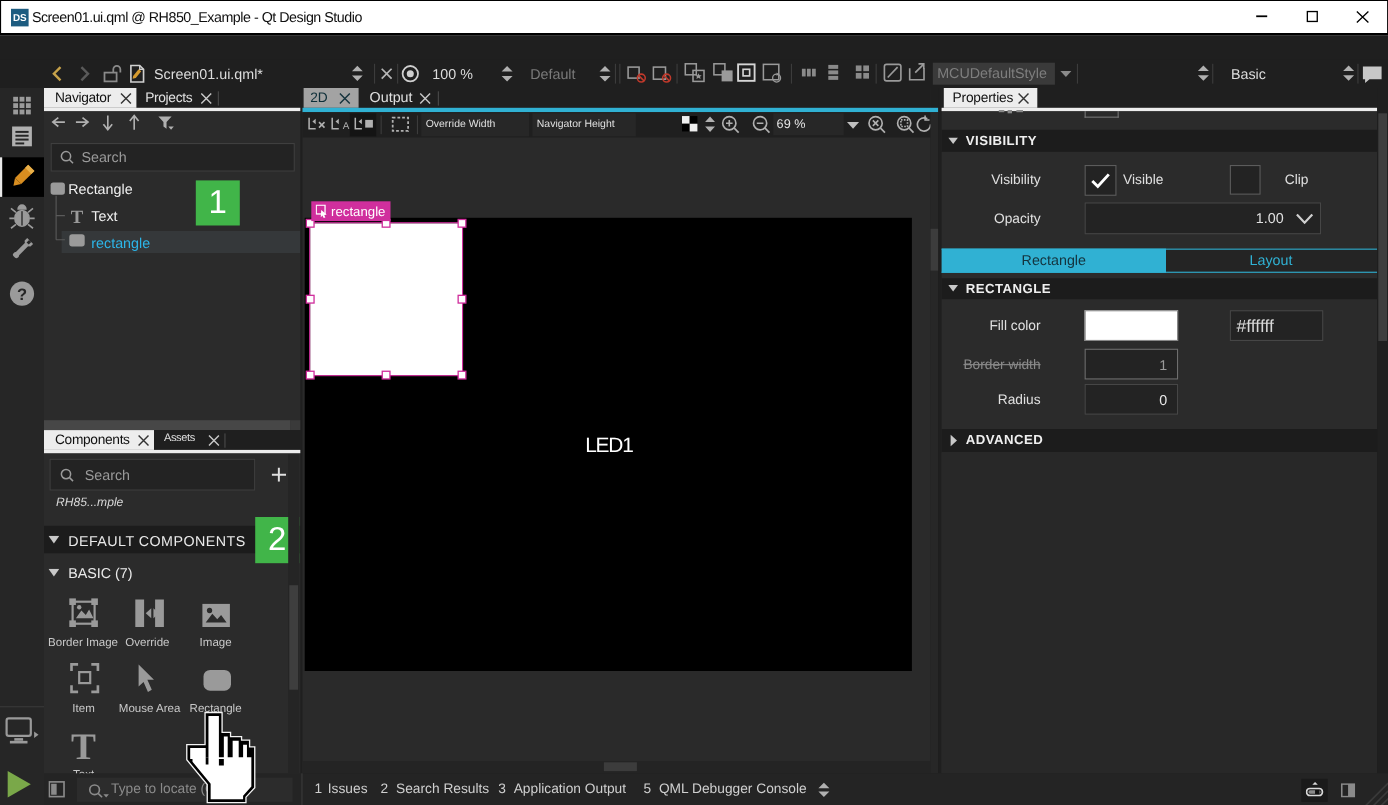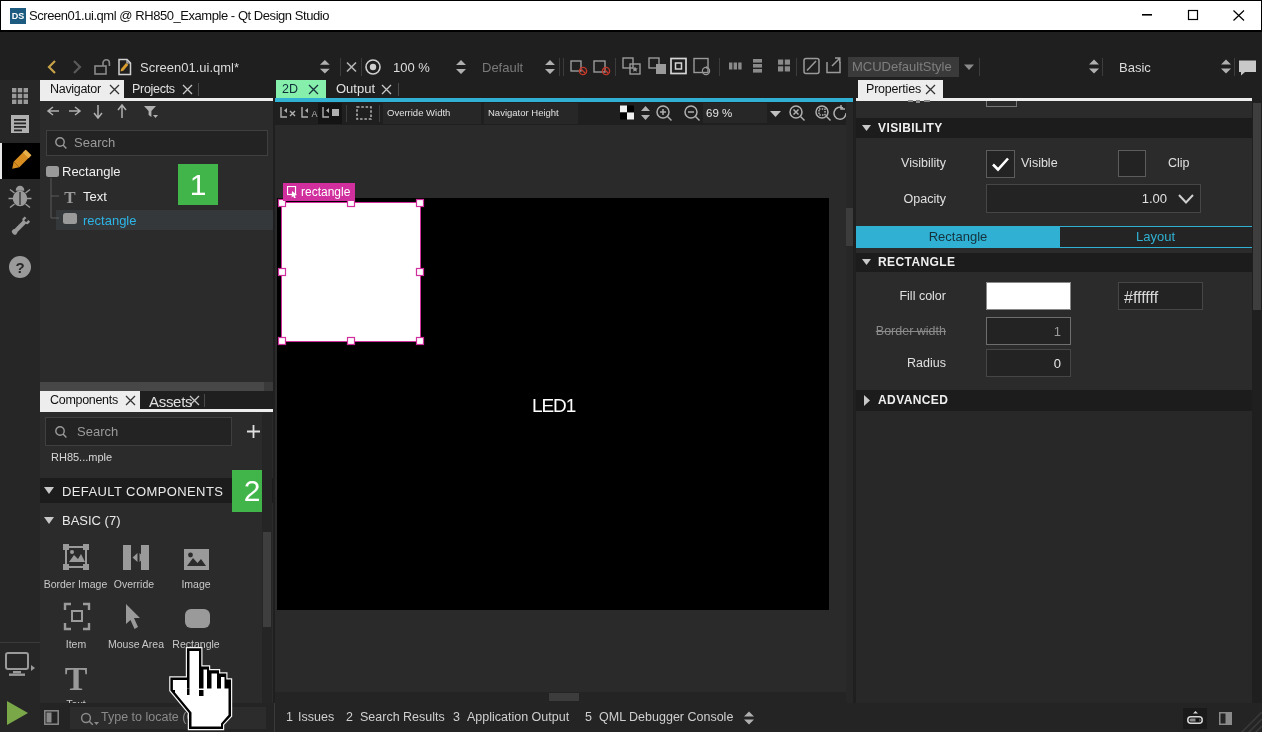--- a/index.html
+++ b/index.html
@@ -250,39 +250,39 @@
 
   <div class="abs" style="left:40px; top:382px; width:224px; height:9px; background:#474747;"></div>
   <div class="abs" style="left:264px; top:382px; width:9px; height:9px; background:#3a3a3a;"></div>
   <div class="abs tabrow" style="left:40px; top:391px; width:233px; height:18px;"></div>
   <div class="abs tab-active" style="left:40px; top:391px; width:100px; height:18px; font-size:12.5px; letter-spacing:-0.3px;">
     <span style="position:absolute; left:10px; top:1.5px;">Components</span>
     <svg style="position:absolute; left:85px; top:4px;" width="11" height="11">
         <path d="M1 1 L10 10 M10 1 L1 10" stroke="#333" stroke-width="1.3"></path>
       </svg>
   </div>
-  <div class="abs tab-inactive" style="left:140px; top:391px; width:64px; height:20px; font-size:15px; letter-spacing:-0.3px;">
+  <div class="abs tab-inactive" style="left:140px; top:391px; width:64px; height:20px; font-size:10px; letter-spacing:-0.3px;">
     <span style="position:absolute; left:9px; top:1.5px;">Assets</span>
   </div>
   <svg class="abs" style="left:189px; top:395px;" width="11" height="11">
       <path d="M1 1 L10 10 M10 1 L1 10" stroke="#c8c8c8" stroke-width="1.3"></path>
     </svg>
   <div class="abs" style="left:204px; top:394px; width:1px; height:13px; background:#4a4a4a;"></div>
   <div class="abs whiteline" style="left:40px; top:409px; width:233px;"></div>
 
   <div class="abs searchbox" style="left:45px; top:417px; width:187px; height:29px;"></div>
   <svg class="abs" style="left:54px; top:425px;" width="14" height="14">
       <circle cx="6" cy="6" r="4.2" fill="none" stroke="#9a9a9a" stroke-width="1.4"></circle>
       <path d="M9 9 l3.4 3.4" stroke="#9a9a9a" stroke-width="1.4"></path>
     </svg>
   <div class="abs" style="left:77px; top:424px; font-size:13px; color:#9a9a9a;">Search</div>
   <svg class="abs" style="left:247px; top:425px;" width="13" height="13">
       <path d="M6.5 0 V13 M0 6.5 H13" stroke="#e0e0e0" stroke-width="1.8"></path>
     </svg>
-  <div class="abs" style="left:51px; top:451px; font-size:11px; color:#d8d8d8;">RH85...mple</div>
+  <div class="abs" style="left:51px; top:451px; font-size:11px; color:#d8d8d8;font-style:italic;">RH85...mple</div>
 
   <div class="abs sechead" style="left:40px; top:478px; width:233px; height:25px;"></div>
   <svg class="abs" style="left:44px; top:487px;" width="10" height="8">
       <path d="M0 0 h10 l-5 7 z" fill="#c8c8c8"></path>
     </svg>
   <div class="abs" style="left:62px; top:484px; font-size:13px; color:#eaeaea; letter-spacing:0.4px;">DEFAULT COMPONENTS</div>
   <div class="abs" style="left:232px; top:470px; width:40px; height:42px; background:#41b549; color:#fff; font-size:30px; text-align:center; line-height:42px;">2</div>
 
   <svg class="abs" style="left:44px; top:517px;" width="10" height="8">
       <path d="M0 0 h10 l-5 7 z" fill="#c8c8c8"></path>
@@ -335,21 +335,21 @@
   <div class="abs" style="left:100px; top:638px; width:72px; text-align:center; font-size:10.5px; color:#c8c8c8;">Mouse Area</div>
   <div class="abs" style="left:160px; top:638px; width:72px; text-align:center; font-size:10.5px; color:#c8c8c8;">Rectangle</div>
   <div class="abs" style="left:42px; top:698px; width:68px; text-align:center; font-size:10.5px; color:#c8c8c8;">Text</div>
 
   <div class="abs" style="left:262px; top:413px; width:10px; height:290px; background:#252525;"></div>
   <div class="abs" style="left:263px; top:532px; width:8px; height:95px; background:#3e3e3e;"></div>
 
   <div class="abs canvas"></div>
 
   <div class="abs tabrow" style="left:275px; top:80px; width:571px; height:18px;"></div>
-  <div class="abs" style="left:276px; top:80px; width:50px; height:18px; background:#86efac; color:#0d2e38; font-size:12.5px;">
+  <div class="abs" style="left:276px; top:80px; width:50px; height:18px; background:#a3a3a3; color:#0d2e38; font-size:12.5px;">
     <span style="position:absolute; left:6px; top:1.5px;">2D</span>
     <svg style="position:absolute; left:32px; top:4px;" width="11" height="11">
         <path d="M1 1 L10 10 M10 1 L1 10" stroke="#14323c" stroke-width="1.3"></path>
       </svg>
   </div>
   <div class="abs tab-inactive" style="left:326px; top:80px; width:72px; height:18px; font-size:13px;">
     <span style="position:absolute; left:10px; top:1px;">Output</span>
   </div>
   <svg class="abs" style="left:381px; top:84px;" width="11" height="11">
       <path d="M1 1 L10 10 M10 1 L1 10" stroke="#c8c8c8" stroke-width="1.3"></path>

